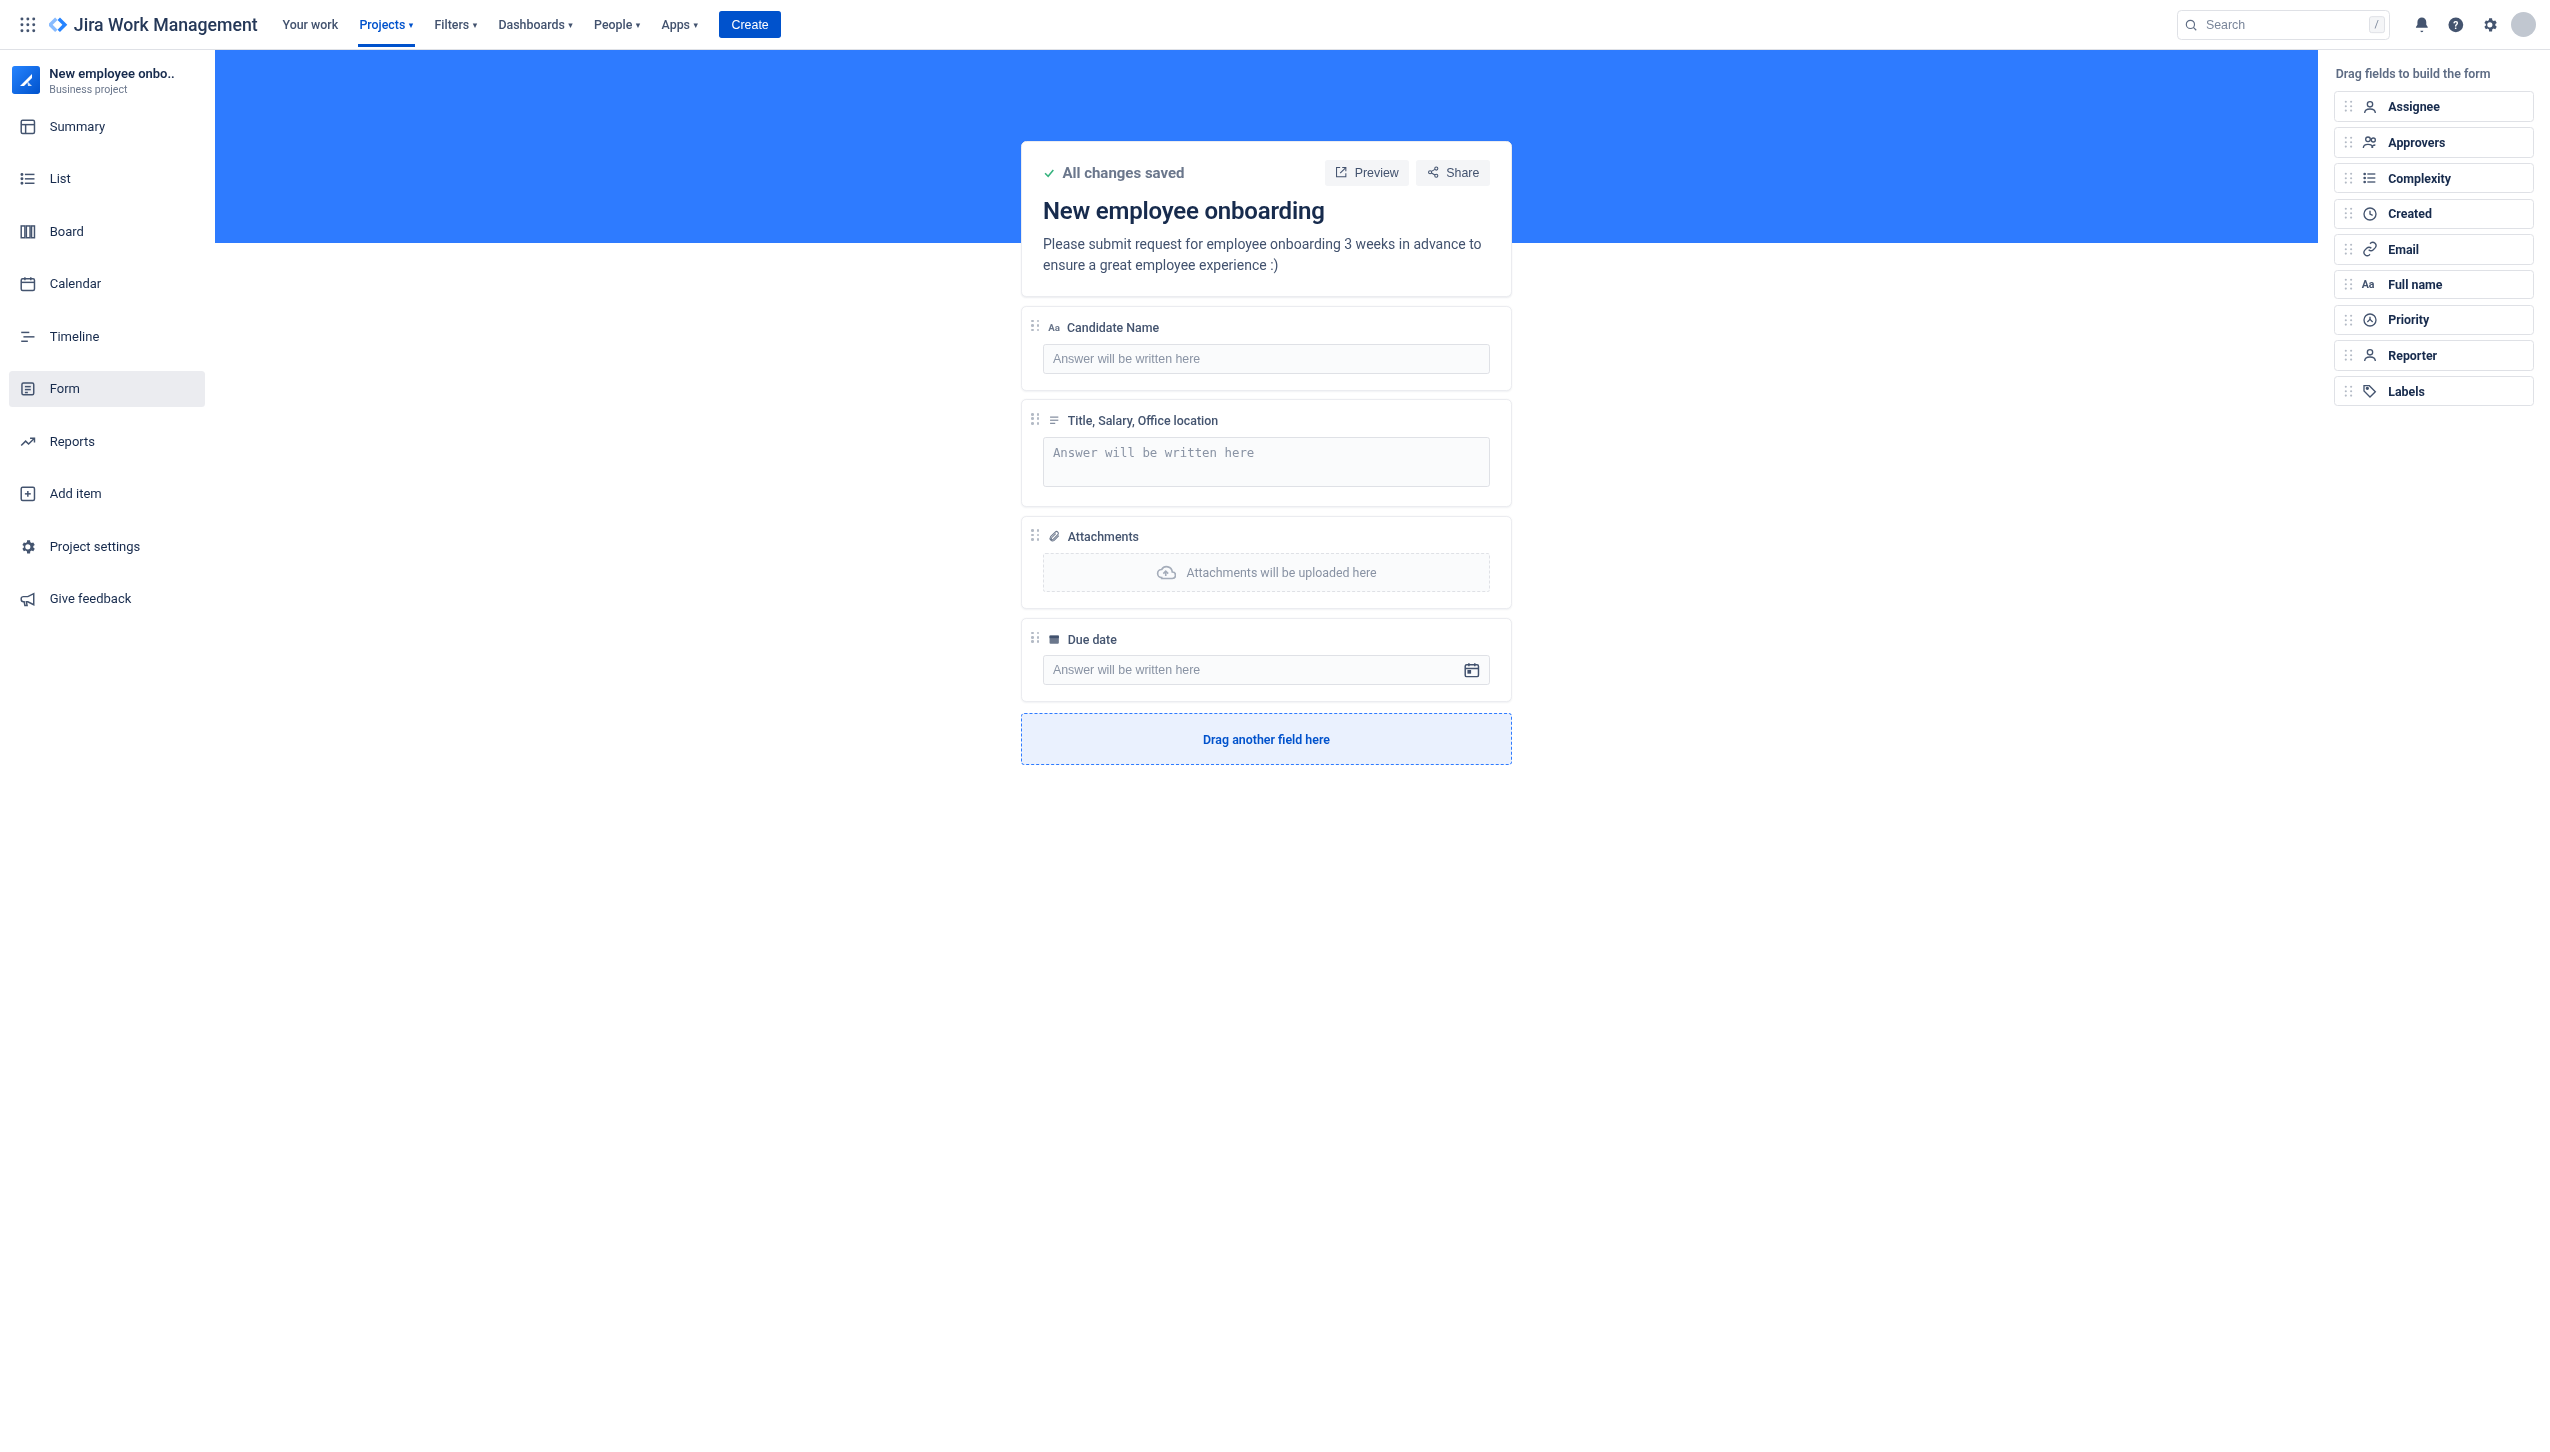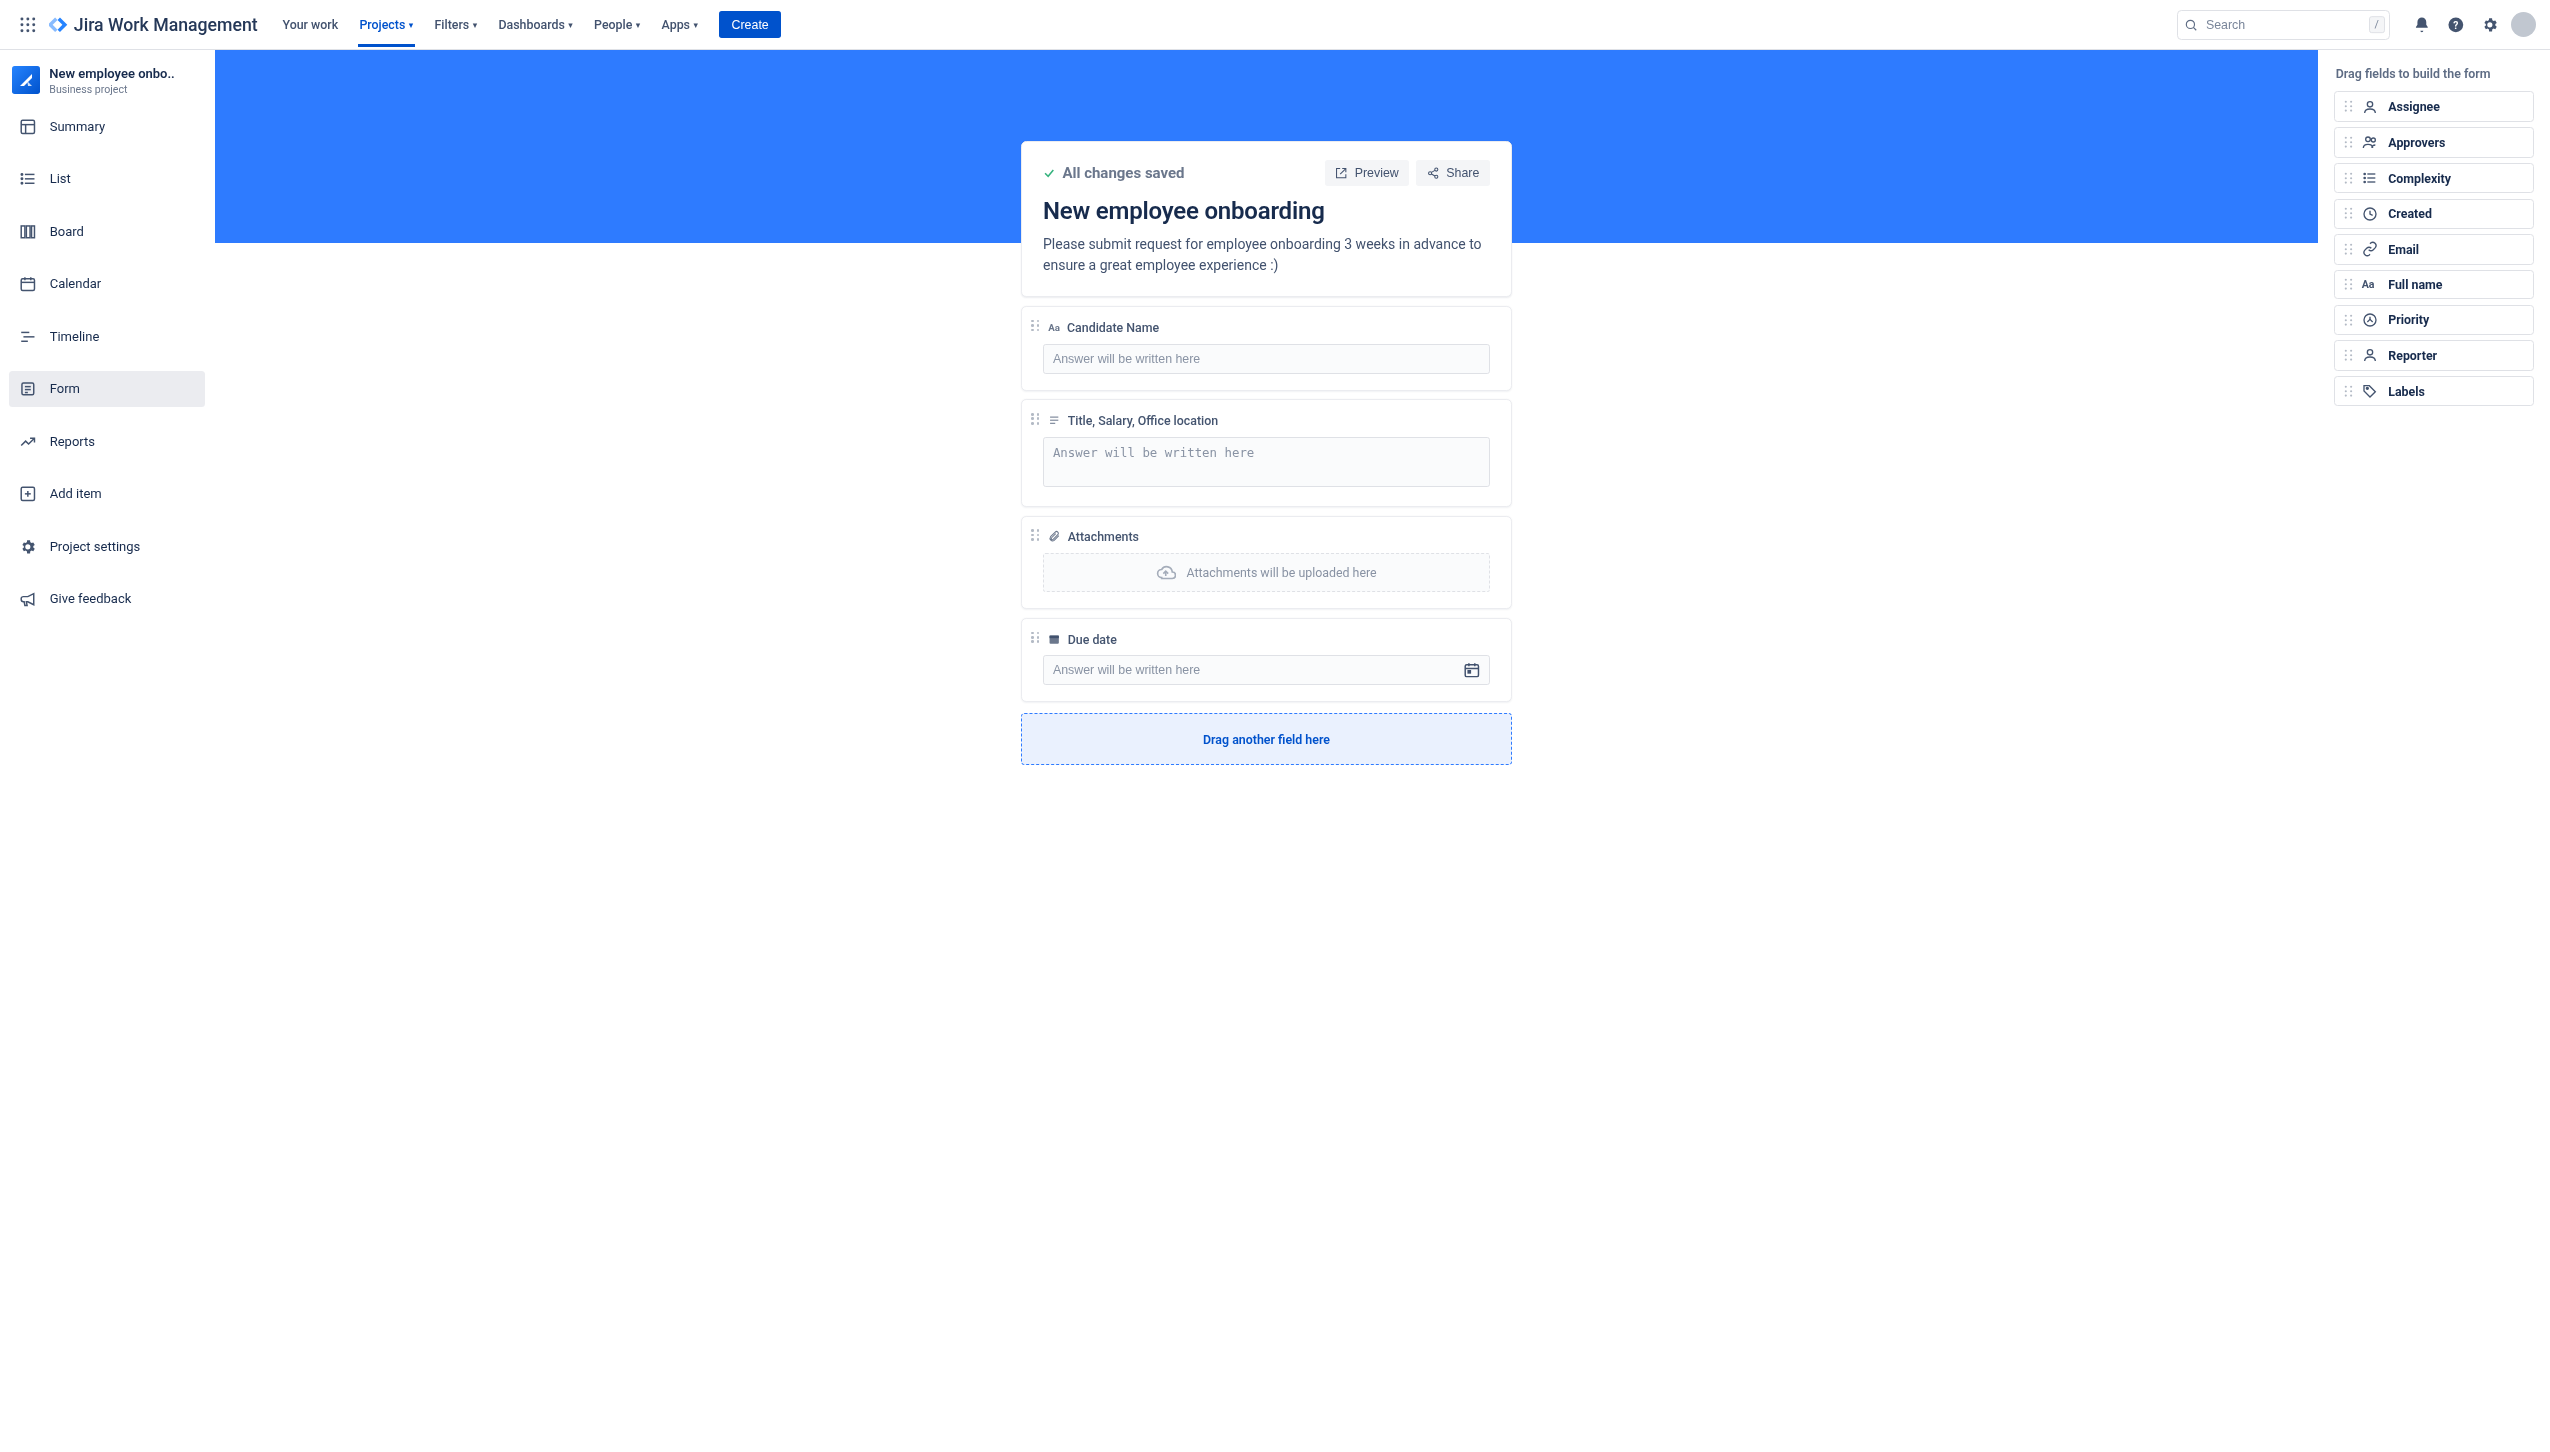--- a/index.html
+++ b/index.html
@@ -87,21 +87,21 @@
     box-shadow: 0 0.9px 1.8px rgba(9,30,66,.08);
     padding:17.7px 21px 19.5px; position:relative;
   }
   .card + .card, .card + .dropzone, .field-card + .field-card, .field-card + .dropzone { margin-top:8.9px; }
   .card-head-row { display:flex; align-items:center; justify-content:space-between; margin-bottom:10.6px; }
   .saved { display:flex; align-items:center; gap:7px; color:#6B778C; font-size:15px;font-weight:bold; }
   .saved .check { color:#36B37E; }
   .btn-row { display:flex; gap:7px; }
   .ghost-btn {
     background:#F4F5F7; border:none; border-radius:2.7px; padding:6.2px 10.6px;
-    color:#42526E; font-weight:500; font-size:12.4px; display:flex; align-items:center; gap:7px; cursor:pointer;
+    color:#42526E; font-weight:500; font-size:12.4px; display:flex; align-items:flex-start; gap:7px; cursor:pointer;
   }
   .form-title { font-size:24px; font-weight:600; color:#172B4D; margin-bottom:8.9px; letter-spacing:-0.2px; }
   .form-desc { font-size:14px; color:#42526E; line-height:1.55; }
 
   .field-card {
     background:#fff; border:0.9px solid #EBECF0; border-radius:5.3px;
     box-shadow: 0 0.9px 1.8px rgba(9,30,66,.06);
     padding:12.4px 21px 16px 21px; position:relative; margin-top:8.9px;
   }
   .drag-handle {

